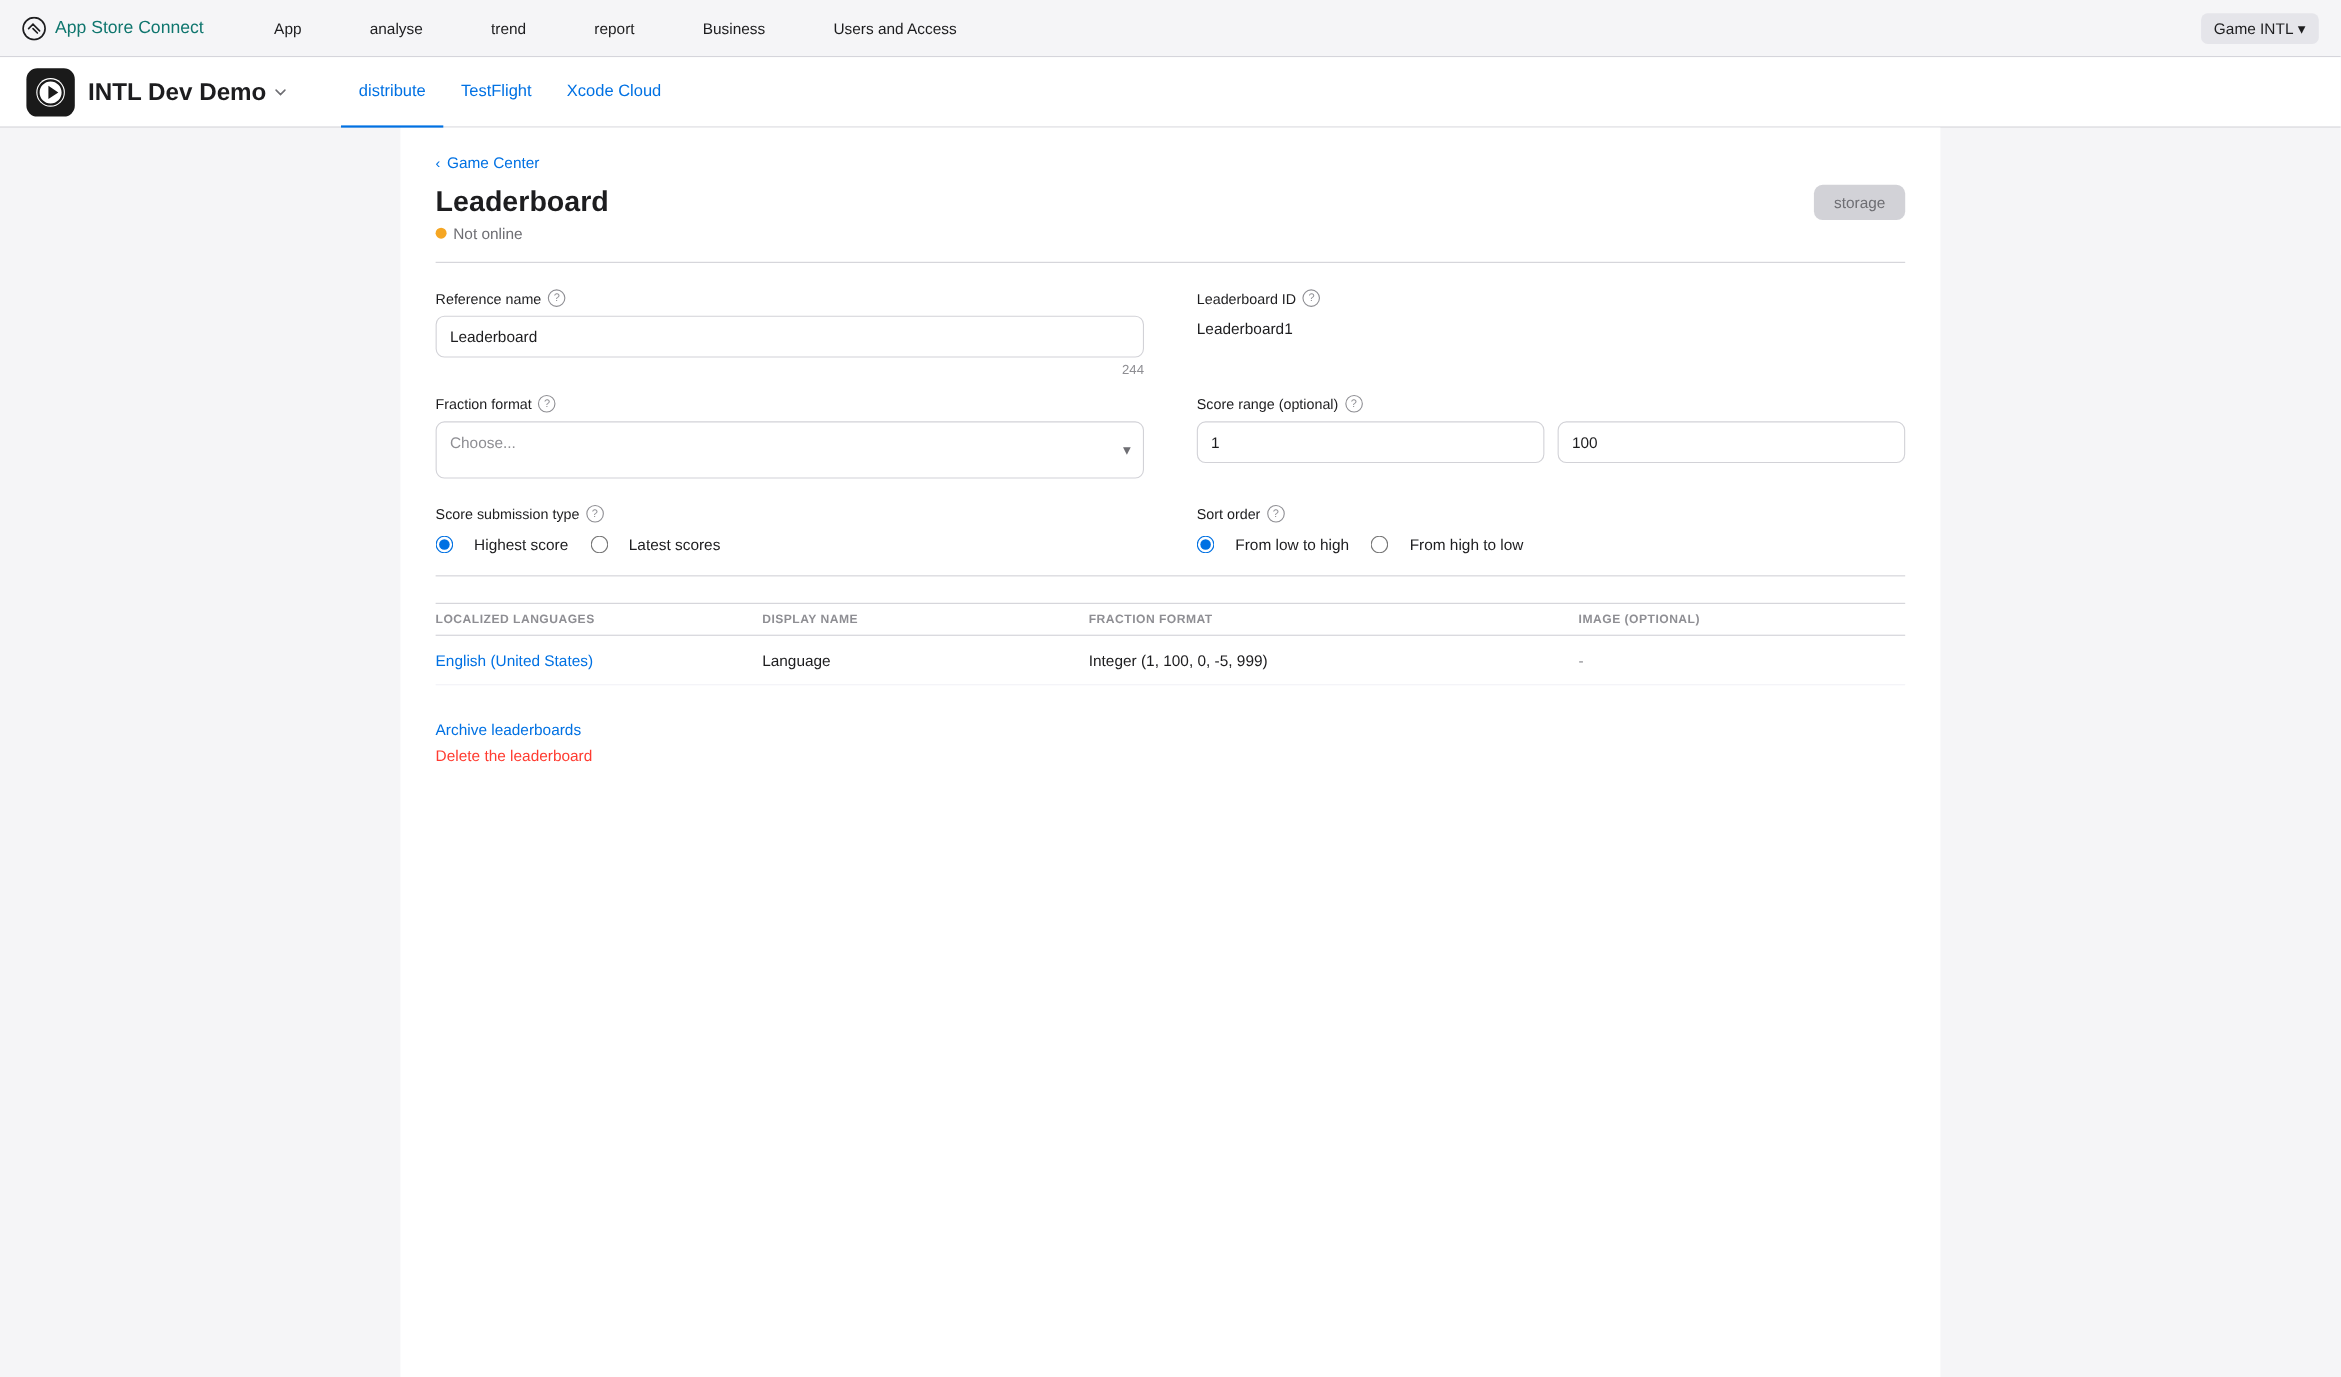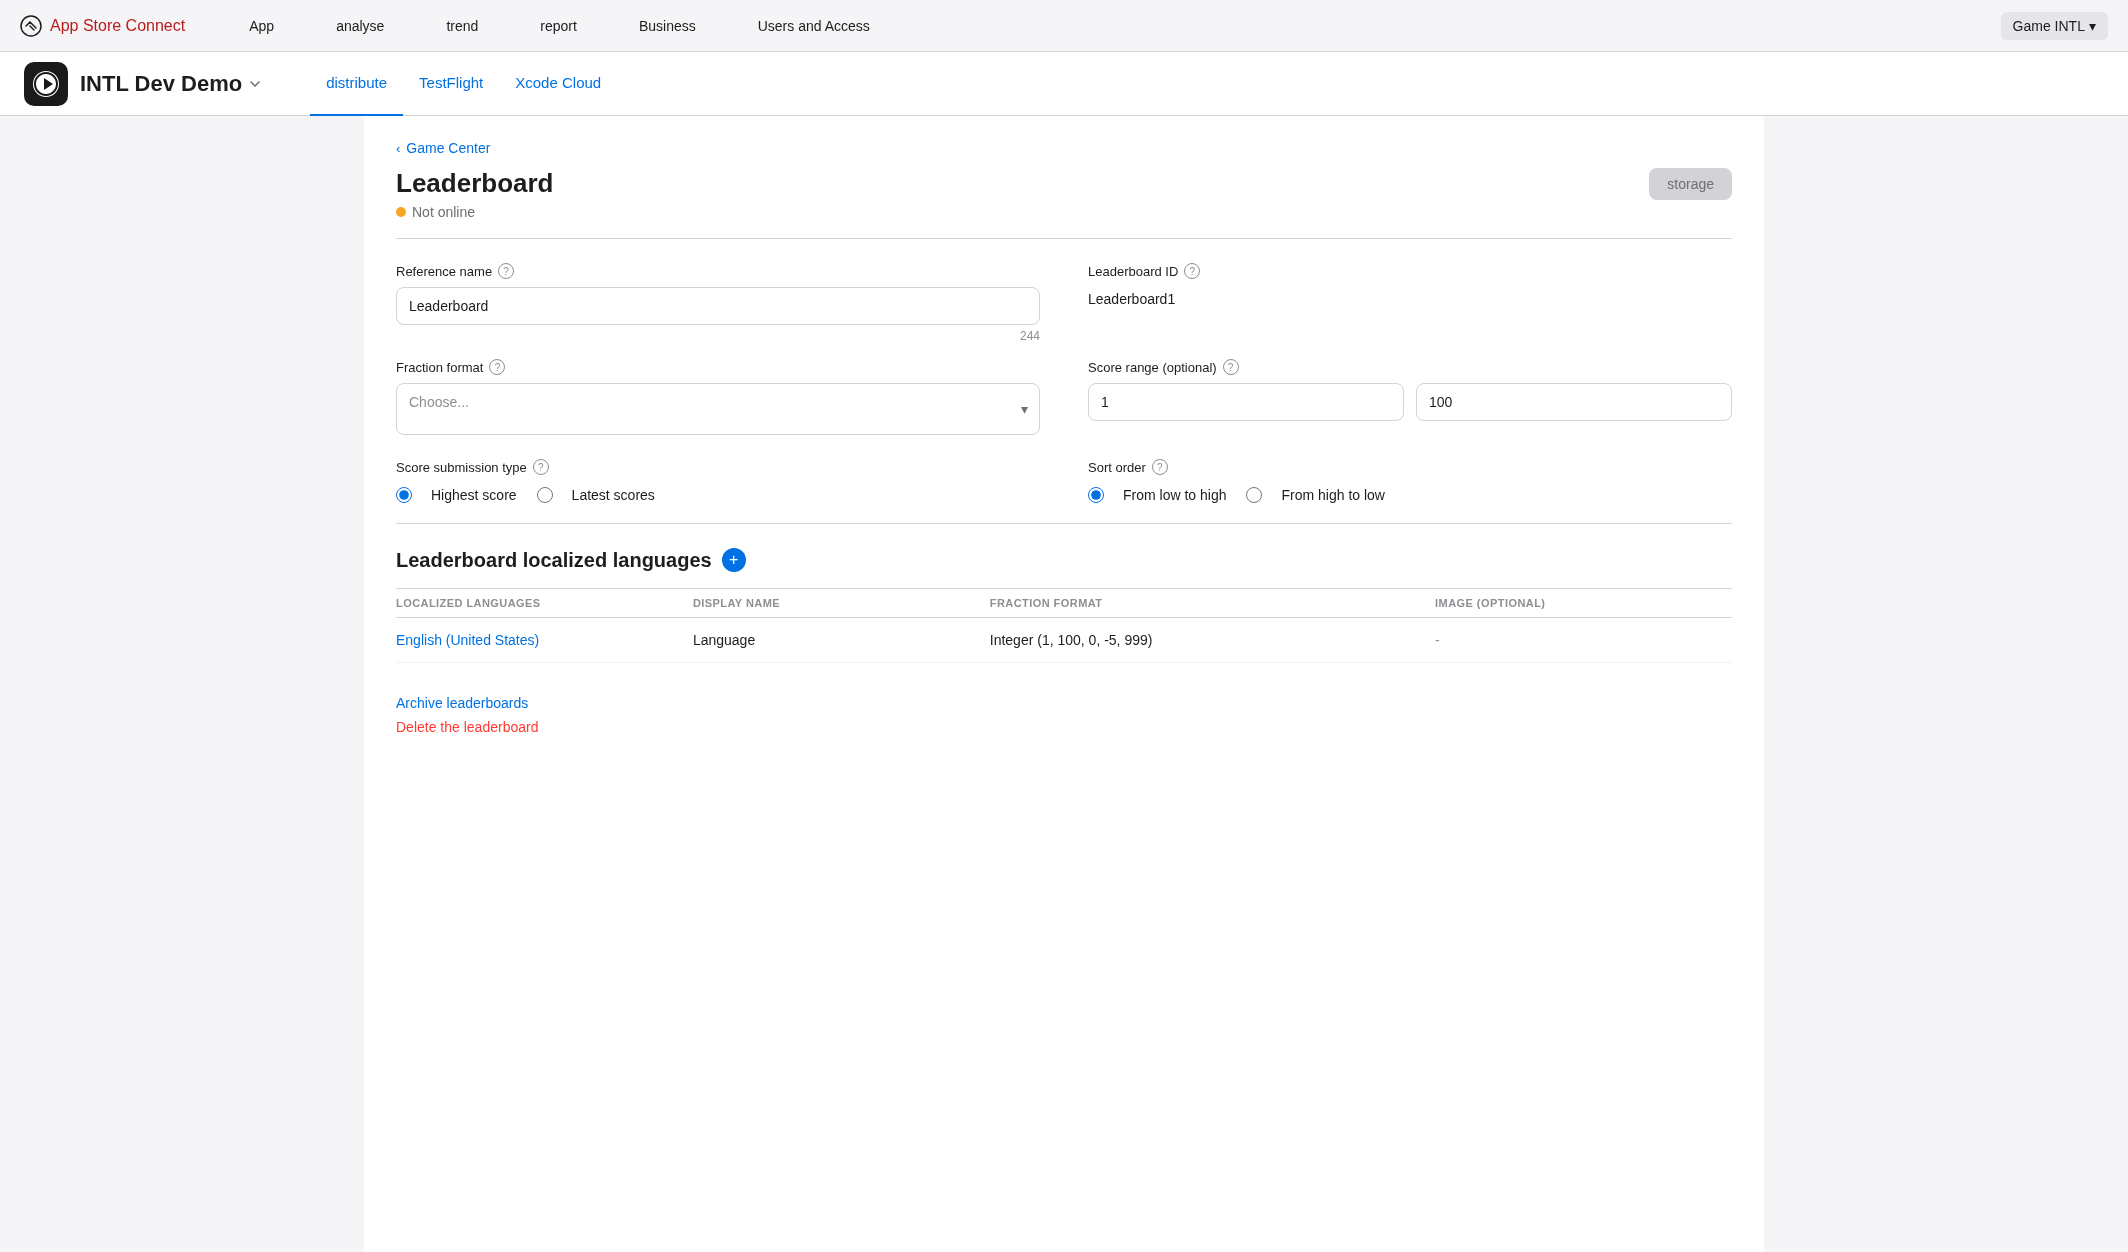--- a/index.html
+++ b/index.html
@@ -14,21 +14,21 @@
       height: 52px;
       padding: 0 20px;
       gap: 0;
     }
     .top-nav-logo {
       display: flex;
       align-items: center;
       gap: 8px;
       font-size: 16px;
       font-weight: 500;
-      color: #b91c1c;
+      color: #0f766e;
       margin-right: 40px;
       white-space: nowrap;
     }
     .logo-icon {
       width: 22px;
       height: 22px;
     }
     .top-nav-links {
       display: flex;
       align-items: center;
@@ -504,24 +504,20 @@
         <label class="radio-option">
           <input type="radio" name="sortOrder" style="">
           <span>From high to low</span>
         </label>
       </div>
     </div>
   </div>
 
   <hr class="divider">
 
-  <div class="section-header">
-    <h2 class="section-title">Leaderboard localized languages</h2>
-    <button class="add-btn">+</button>
-  </div>
 
   <div class="table-header">
     <div class="table-header-cell">LOCALIZED LANGUAGES</div>
     <div class="table-header-cell">DISPLAY NAME</div>
     <div class="table-header-cell">FRACTION FORMAT</div>
     <div class="table-header-cell">IMAGE (OPTIONAL)</div>
   </div>
 
   <div class="table-row">
     <div class="table-cell link">English (United States)</div>

